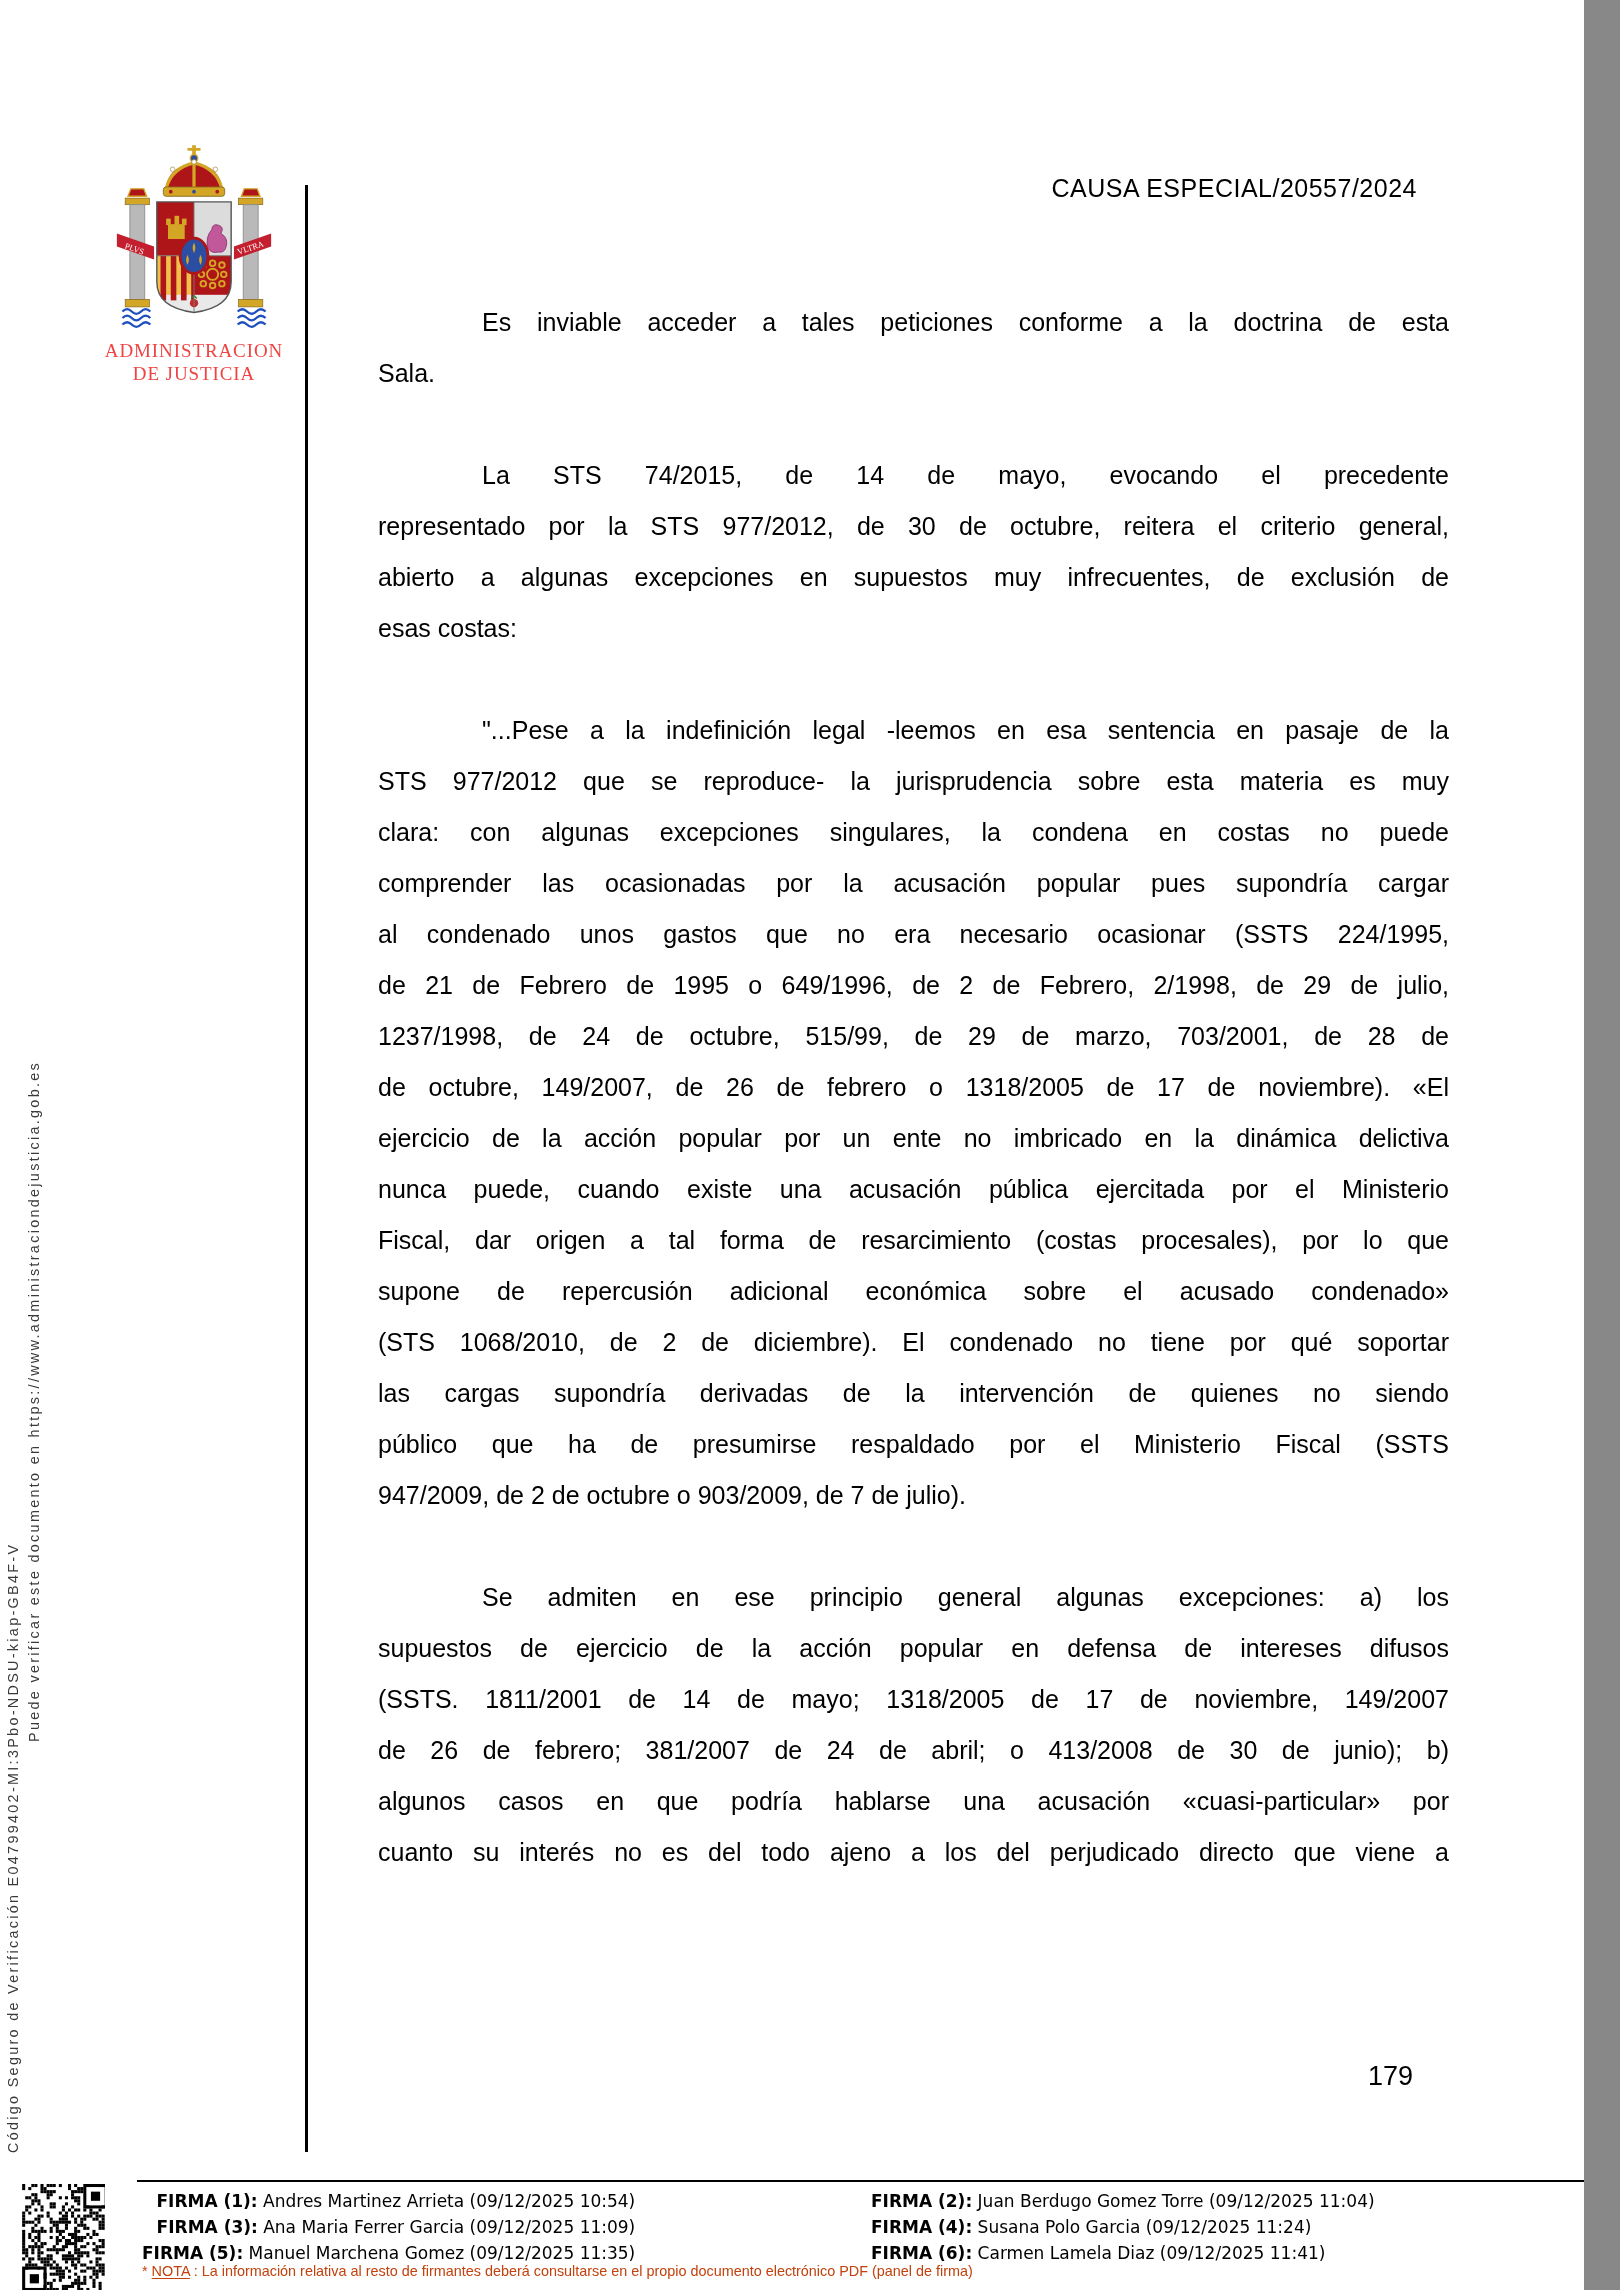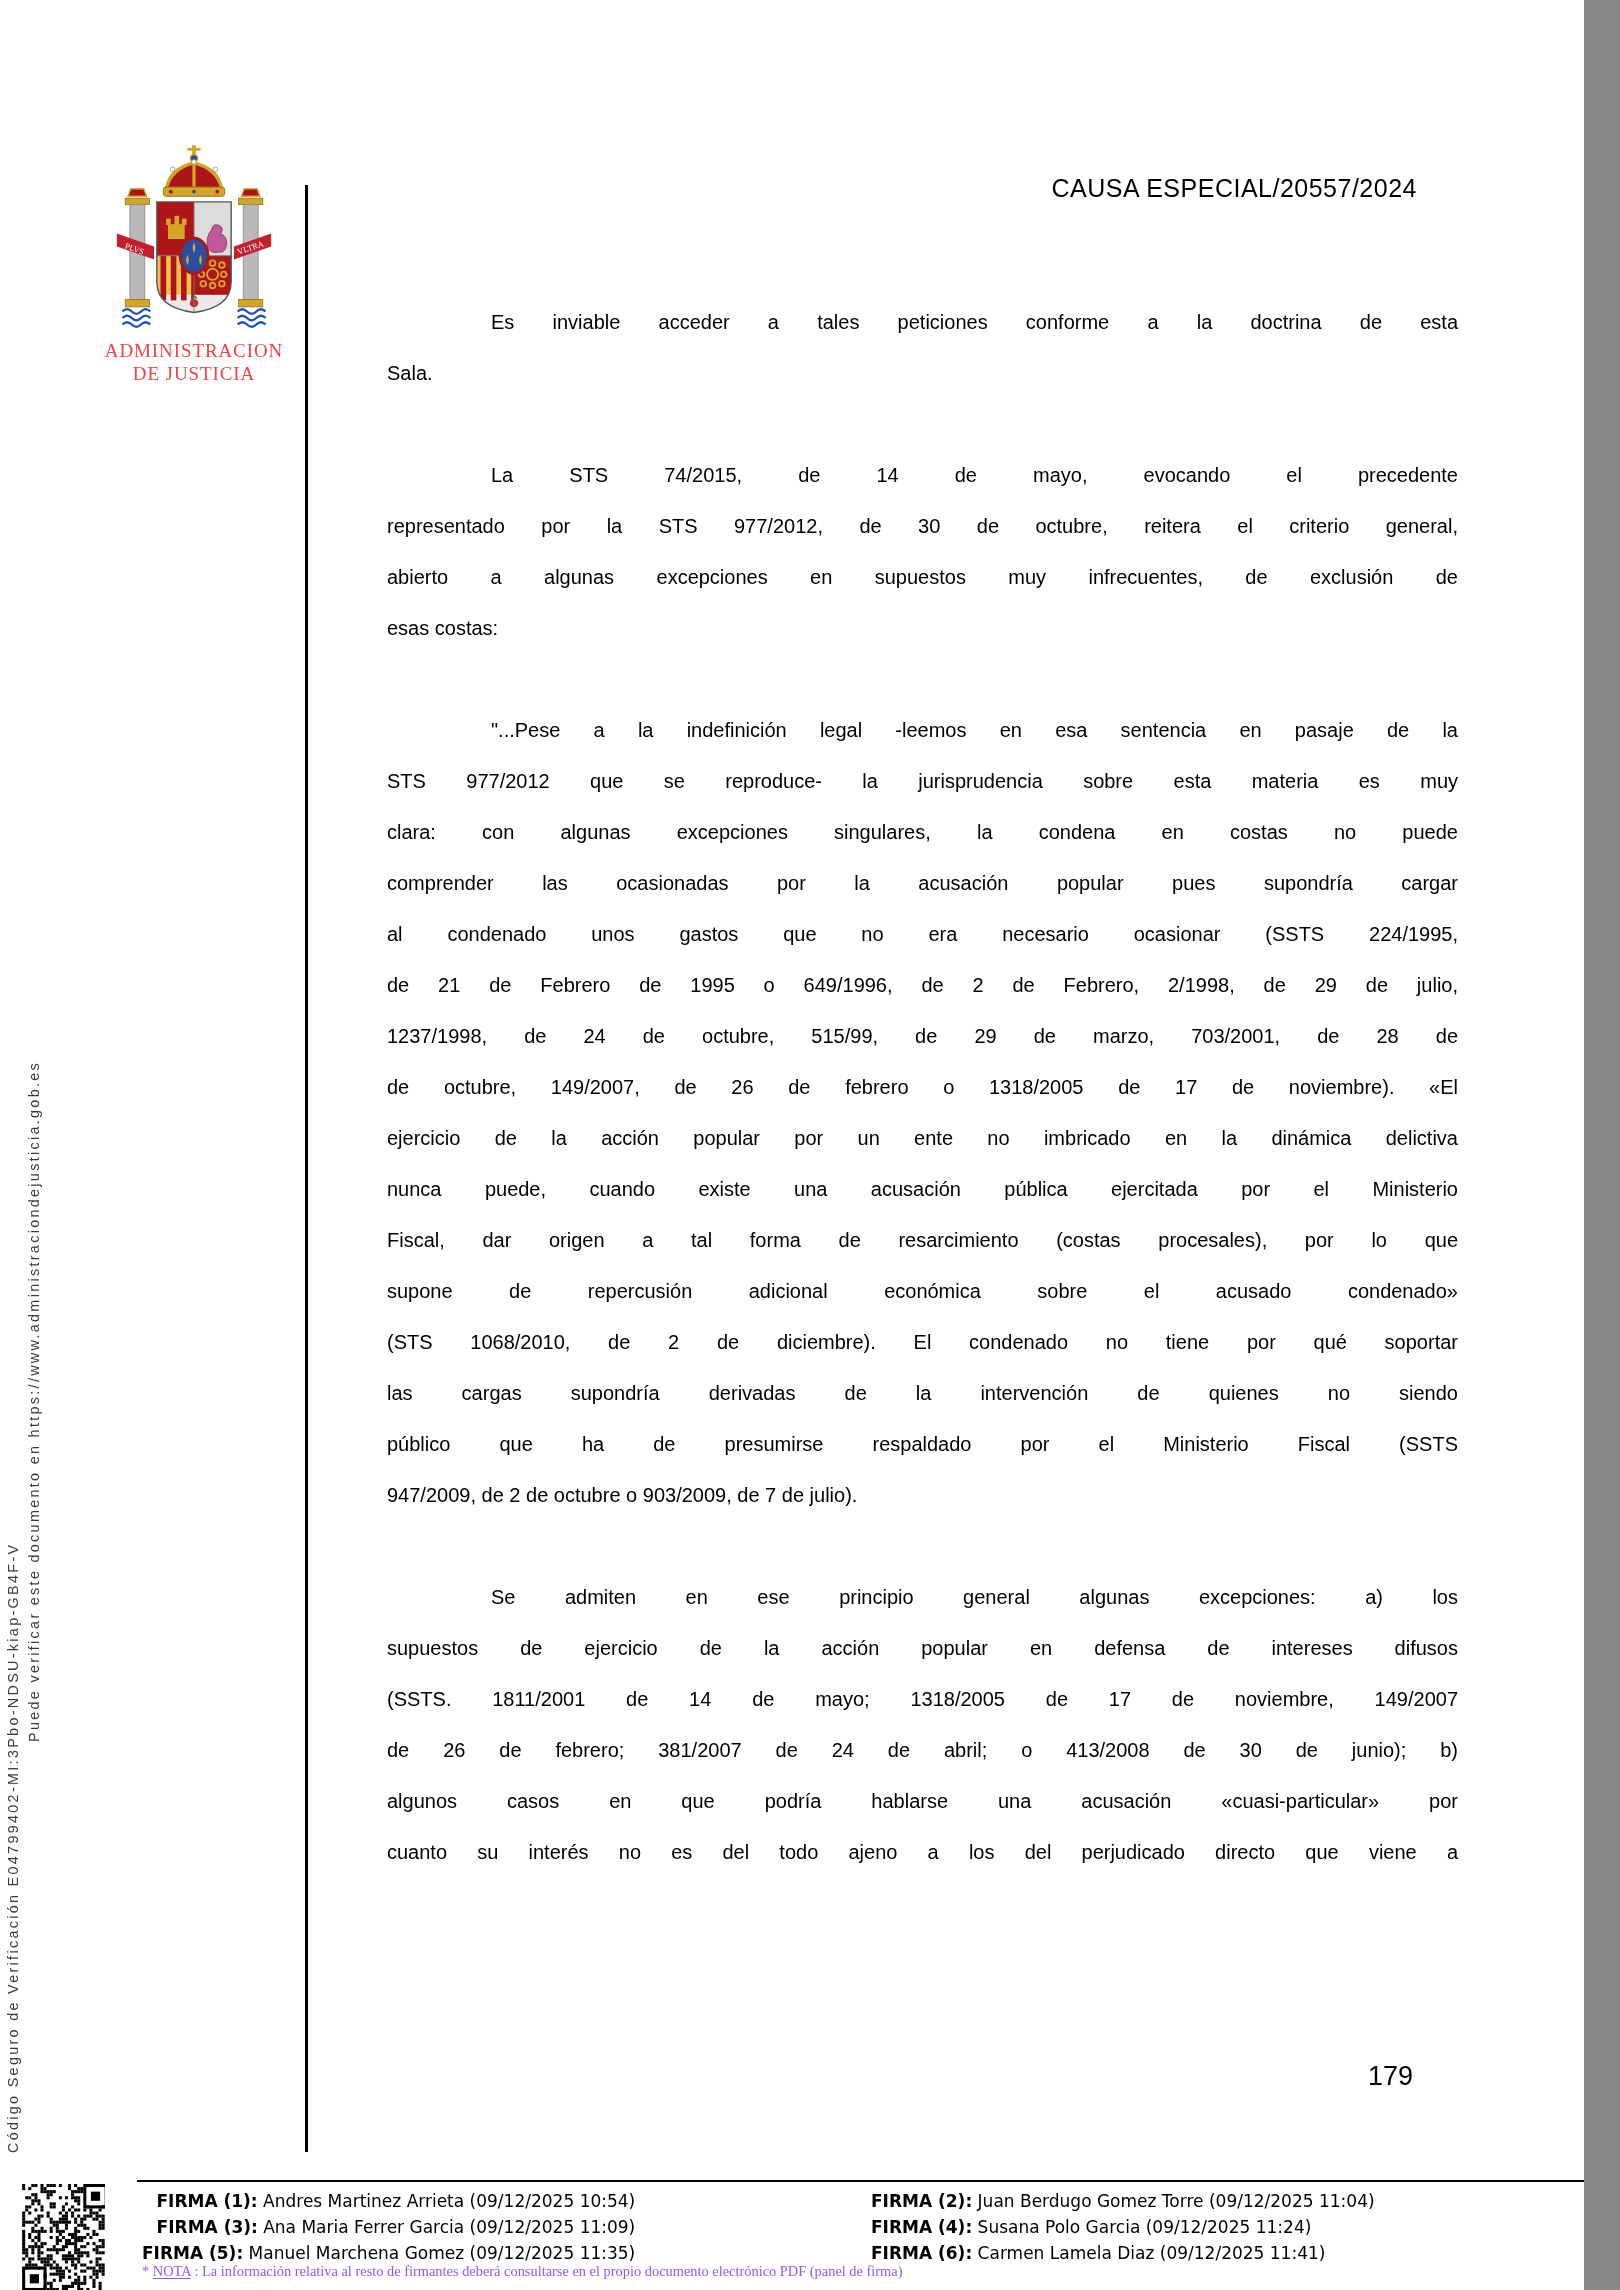--- a/index.html
+++ b/index.html
@@ -12,35 +12,35 @@
   .logo-emblem{display:block;margin:0 auto;}
   .logo-org{font-family:"Liberation Serif",serif;font-size:19px;color:#ef4444;letter-spacing:0.9px;line-height:22.5px;margin-top:5.4px;}
   
   .vdivider{position:absolute;left:305px;top:185px;width:2.7px;height:1967px;background:#000;}
   
   .vtext{position:absolute;font-size:14.4px;letter-spacing:2.3px;color:#3a3a3a;white-space:nowrap;
          transform:rotate(-90deg);transform-origin:0 0;}
   .vtext.csv{left:5.4px;top:2153px;}
   .vtext.verify{left:26px;top:1742px;}
   
-  .body-text{position:absolute;left:387px;top:297px;width:1071px;font-size:20px;line-height:51px;}
+  .body-text{position:absolute;left:378px;top:297px;width:1071px;font-size:25px;line-height:51px;}
   .para{margin:0 0 51px 0;}
   .bl{text-align:justify;text-align-last:justify;white-space:normal;}
   .bl.end{text-align-last:left;}
   .bl.ind{text-indent:104px;}
   
   .page-num{position:absolute;top:2061px;right:171px;font-size:27px;}
   
   .foot-line{position:absolute;left:137px;top:2180px;width:1449px;height:1.8px;background:#000;}
   .qr{position:absolute;left:21.6px;top:2184px;}
   .sig-col{position:absolute;top:2188px;font-family:"DejaVu Sans",sans-serif;font-size:17px;line-height:26px;white-space:nowrap;}
   .sig-col.left{left:142px;text-align:right;}
   .sig-col.right{left:871px;}
   .sig-row b{font-weight:bold;}
-  .nota{position:absolute;left:142px;top:2263px;font-family:Liberation Serif, serif;font-size:14.4px;color:#8b5cf6;white-space:nowrap;}
+  .nota{position:absolute;left:142px;top:2263px;font-family:Liberation Sans, sans-serif;font-size:14.4px;color:#c2410c;white-space:nowrap;}
   .nota u{text-underline-offset:1.8px;}
 </style>
 </head>
 <body>
 
 <div id="page">
 
   <div class="case-ref">CAUSA ESPECIAL/20557/2024</div>
 
   <div class="logo-wrap">

